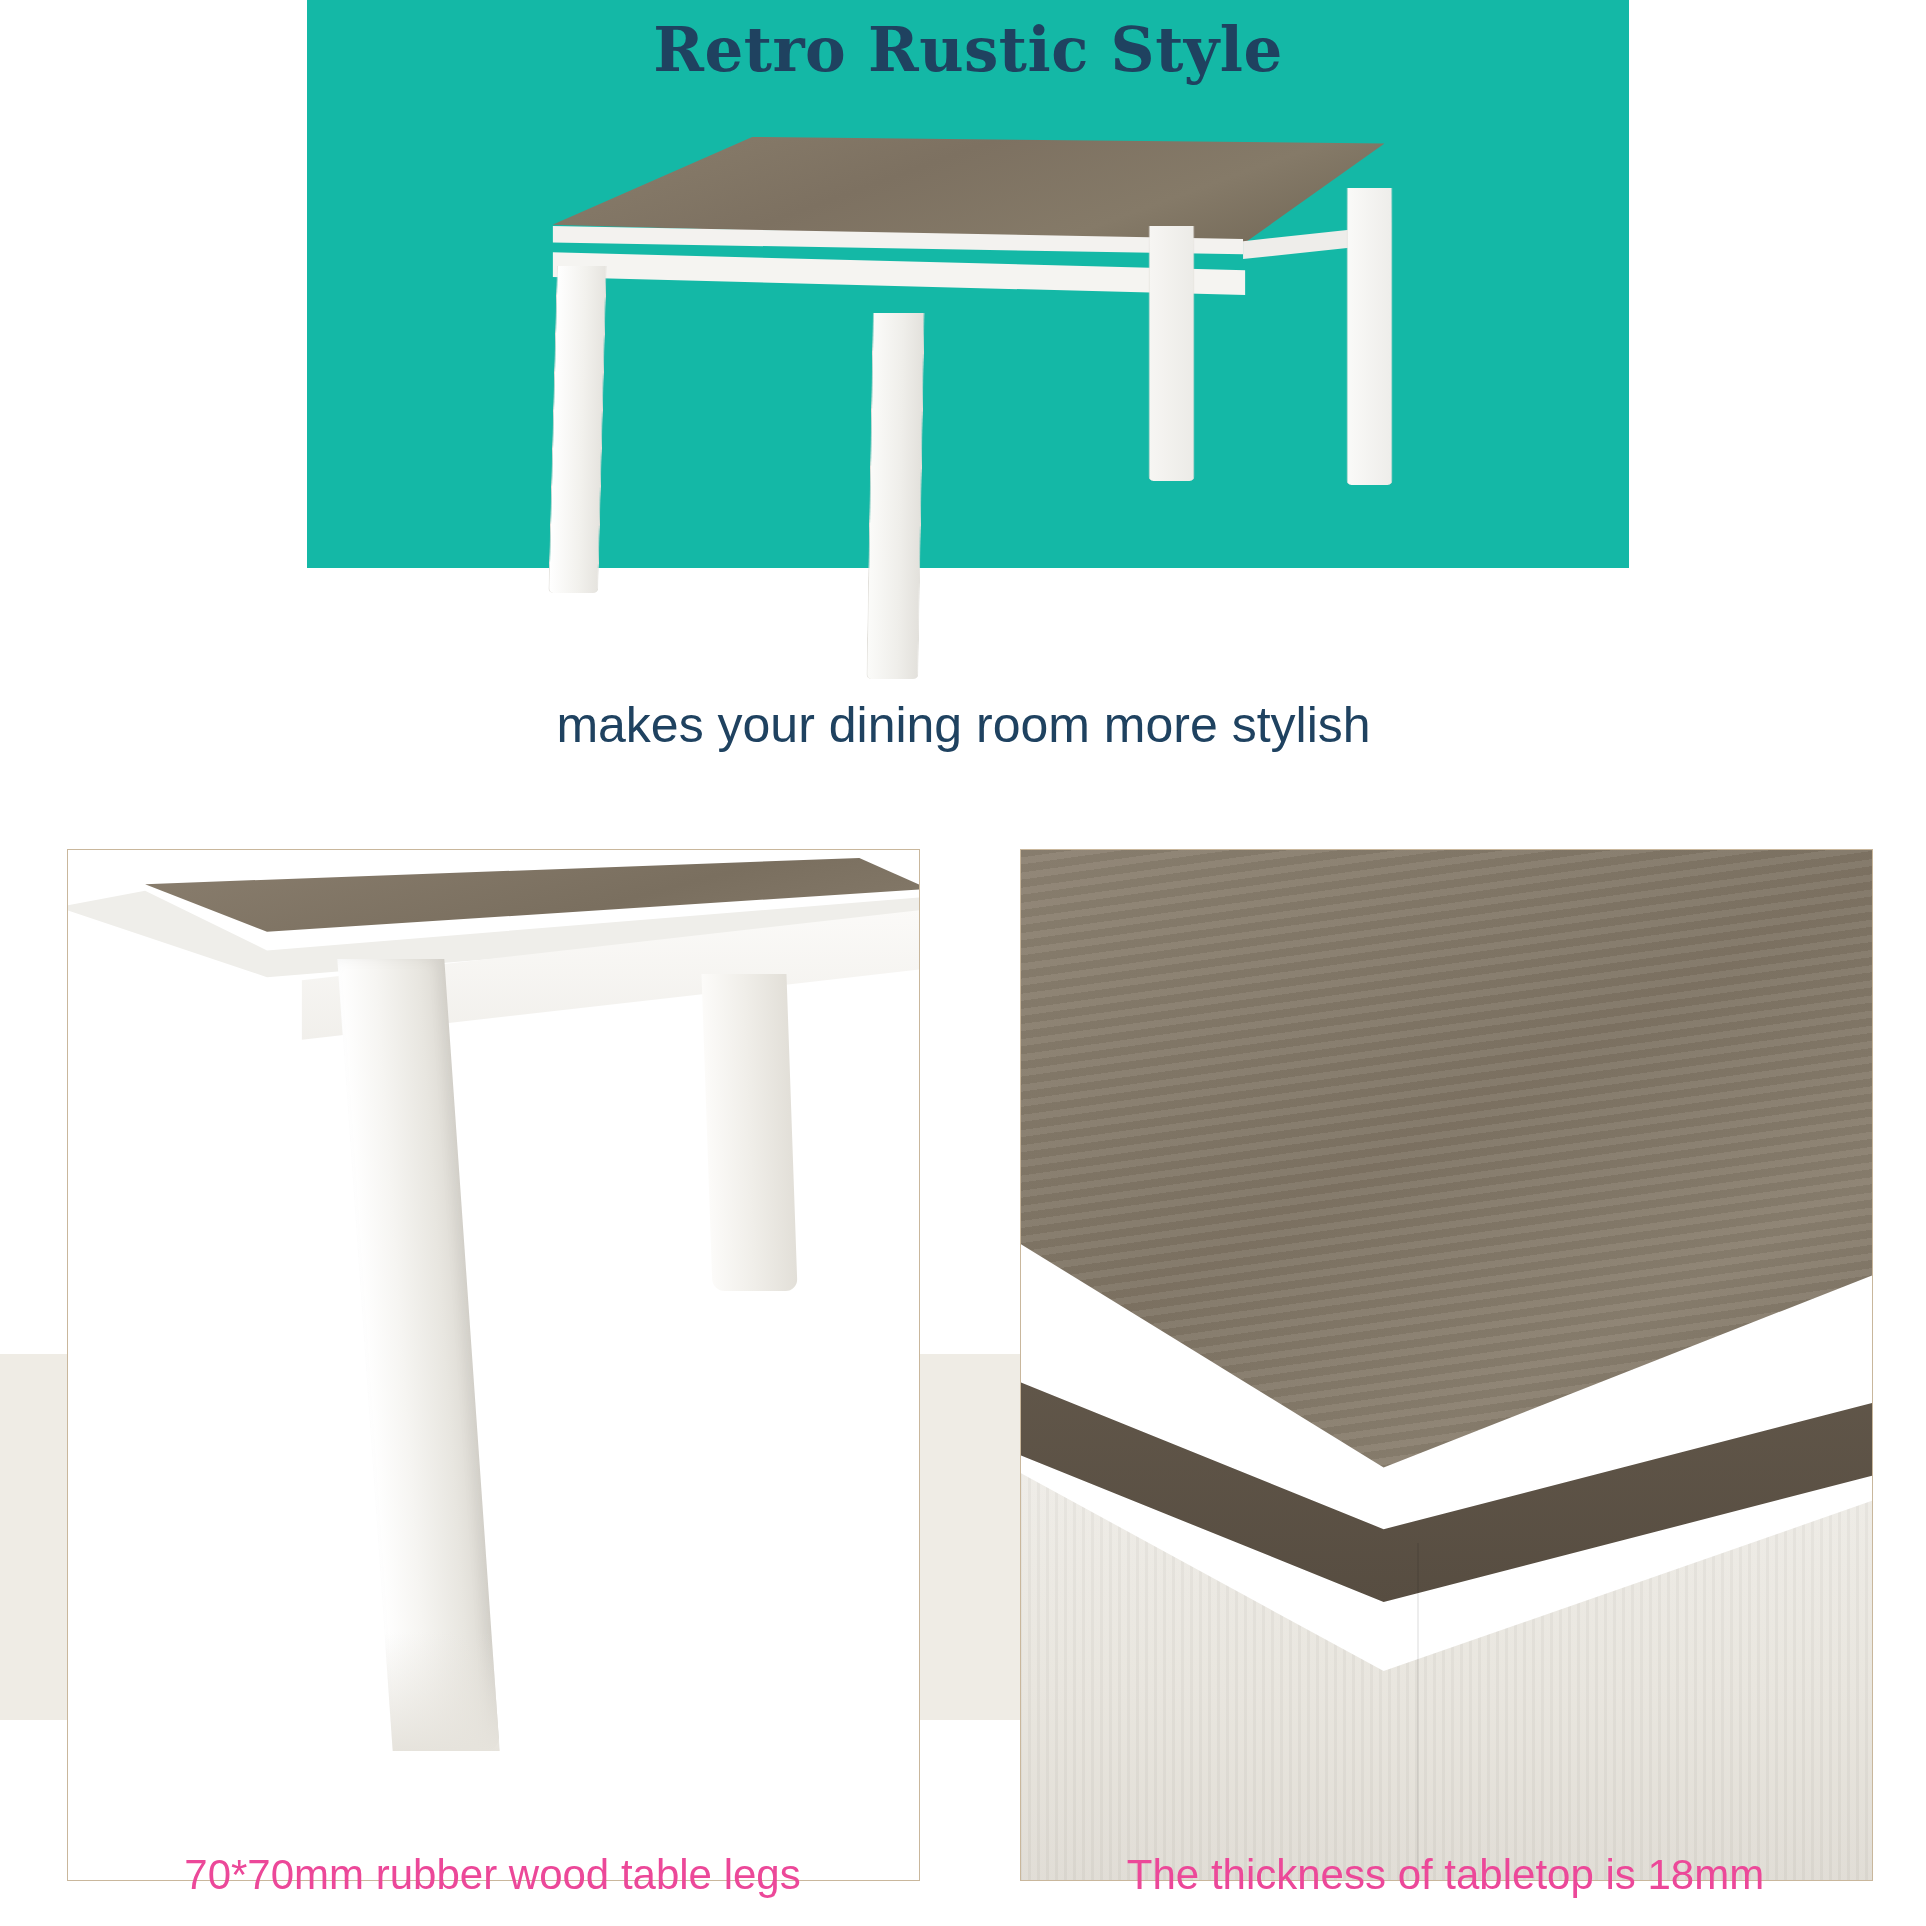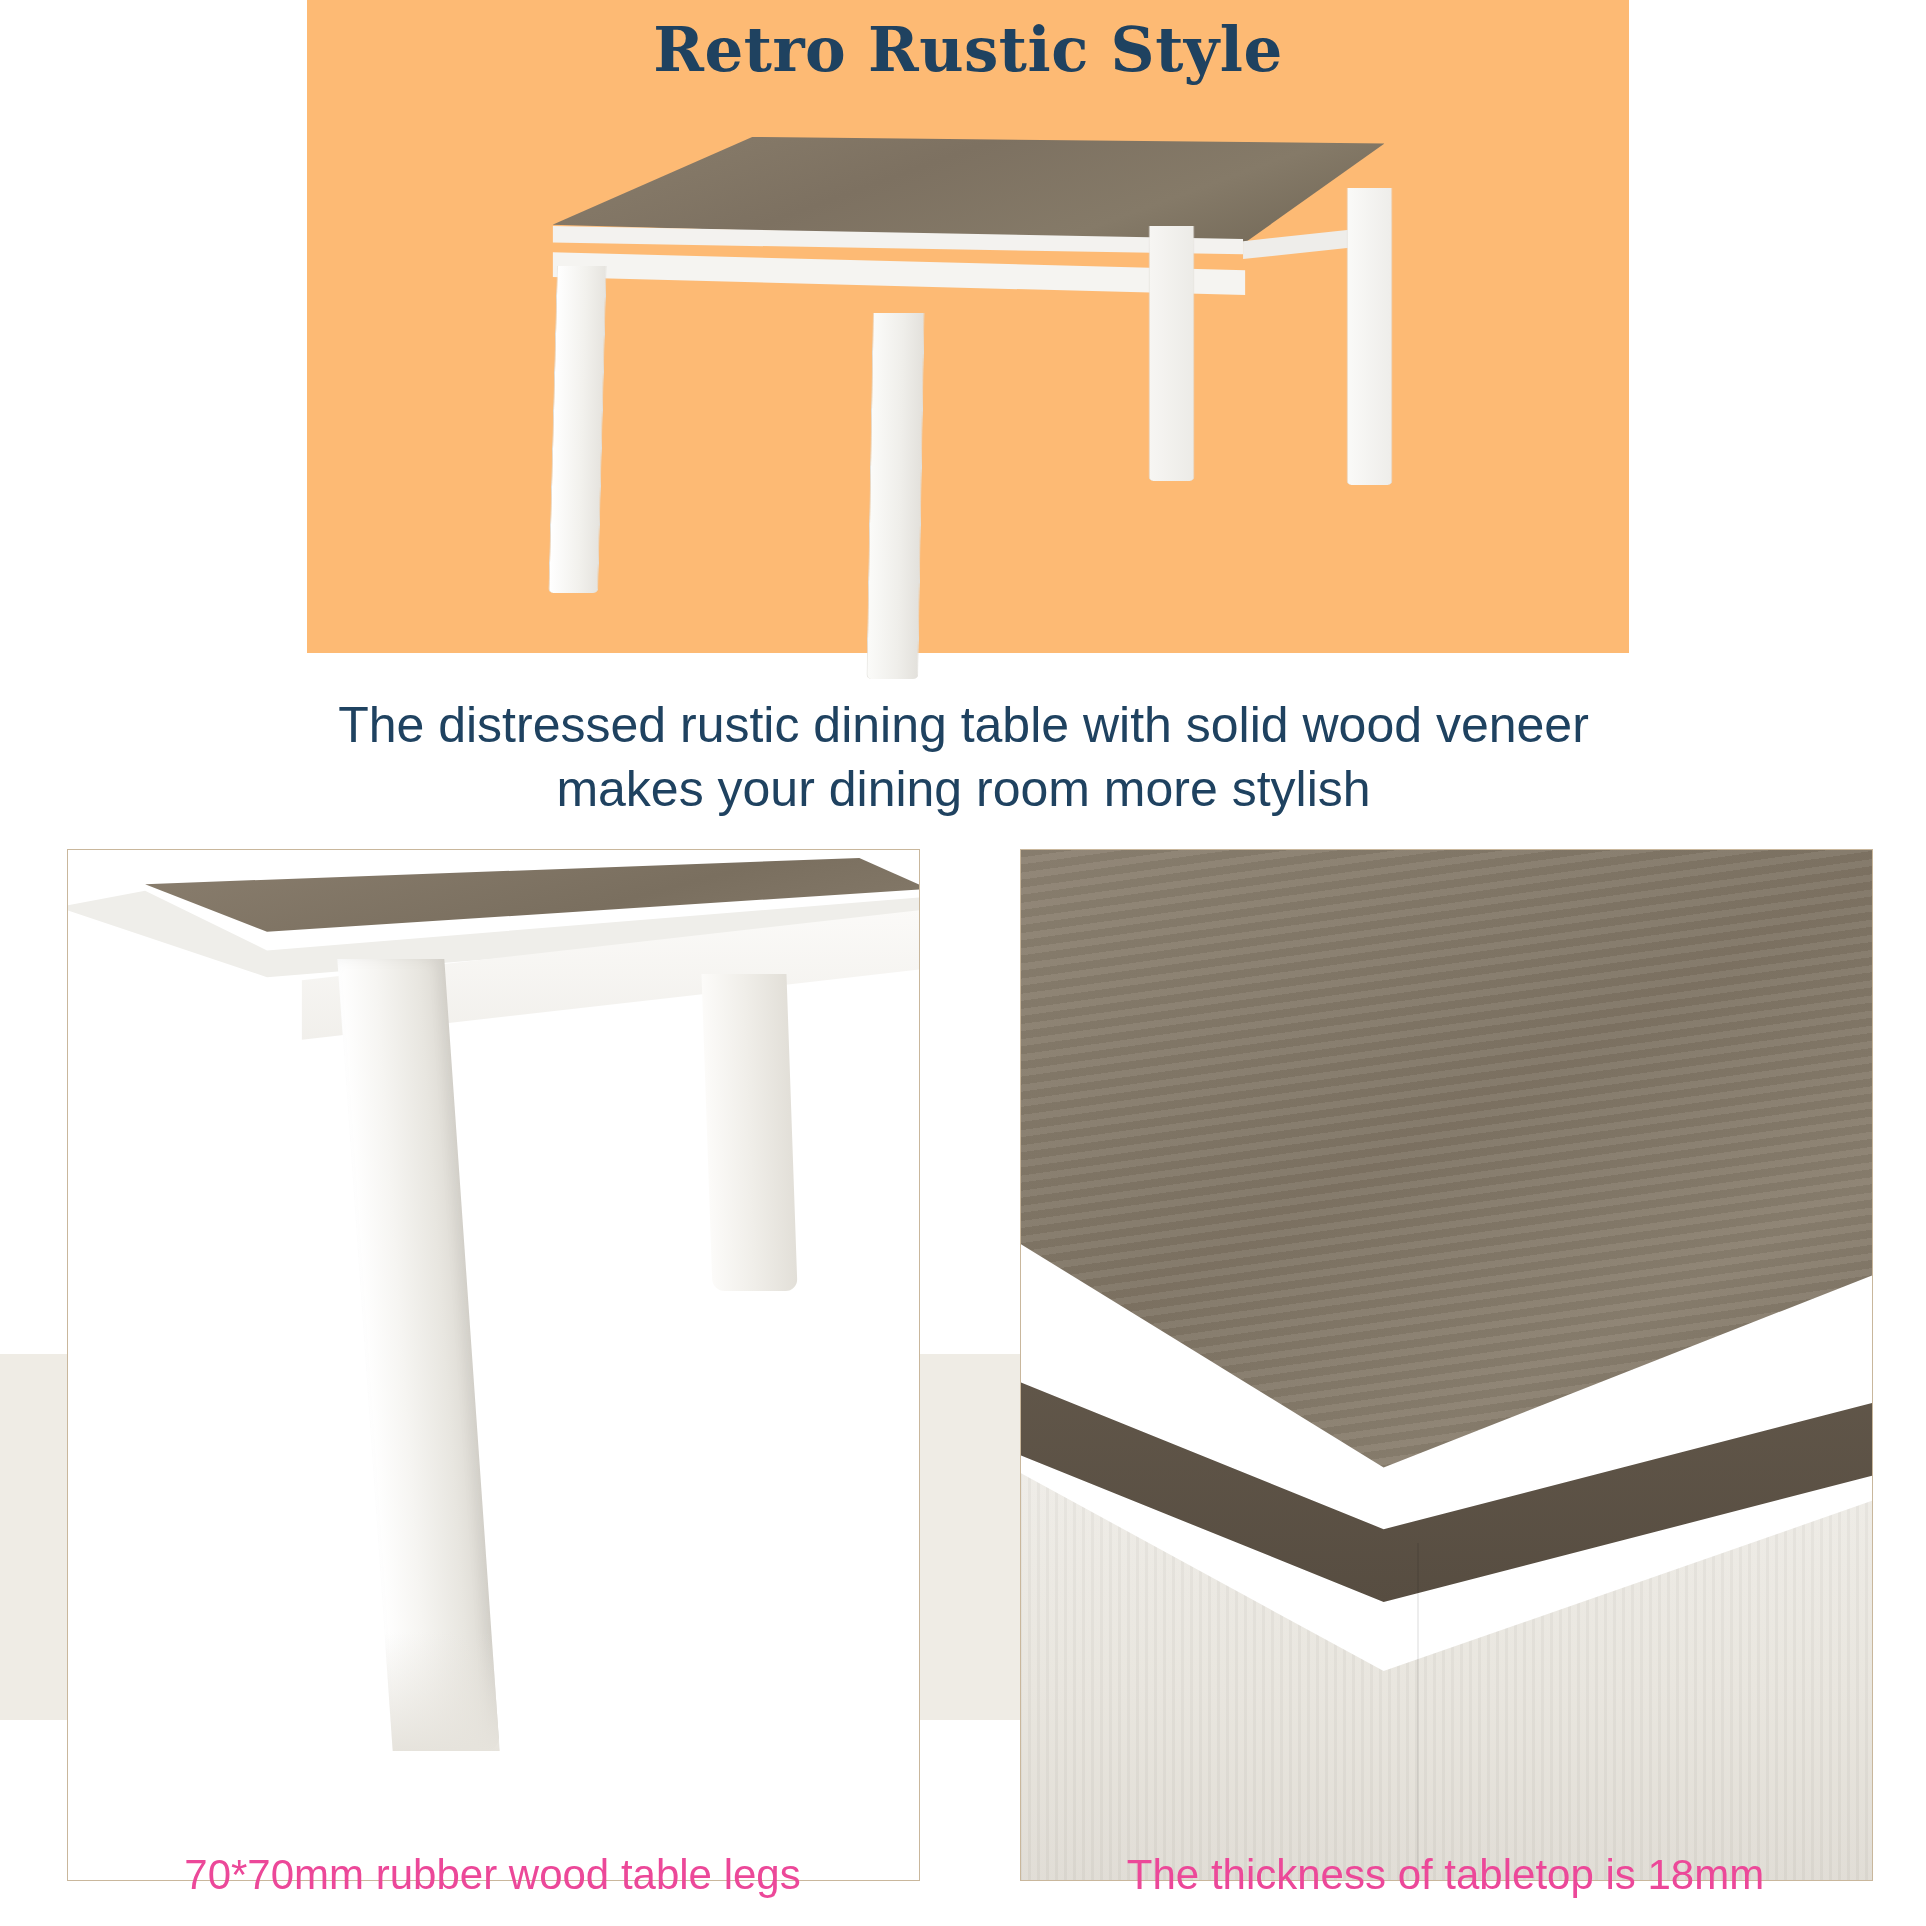--- a/index.html
+++ b/index.html
@@ -14,22 +14,22 @@
     position: relative;
     overflow: hidden;
   }
 
   
   .hero {
     position: absolute;
     left: 307px;
     top: 0px;
     width: 1322px;
-    height: 653px;
-    background: #fdba74;
+    height: 568px;
+    background: #14b8a6;
   }
   .hero-title {
     position: absolute;
     left: 0;
     top: 14px;
     width: 100%;
     text-align: center;
     font-family: "DejaVu Serif", serif;
     font-weight: bold;
     font-size: 61px;
@@ -306,21 +306,20 @@
     <div class="tabletop-edge2"></div>
     <div class="apron-front"></div>
     <div class="leg front-left"></div>
     <div class="leg front-right"></div>
     <div class="leg back-mid"></div>
     <div class="leg back-right"></div>
   </div>
 </div>
 
 <div class="hero-caption">
-  <div>The distressed rustic dining table with solid wood veneer</div>
   <div>makes your dining room more stylish</div>
 </div>
 
 <div class="panel panel-left">
   <div class="lp-top"></div>
   <div class="lp-top-edge"></div>
   <div class="lp-apron"></div>
   <div class="lp-leg-main"></div>
   <div class="lp-leg-side"></div>
 </div>

